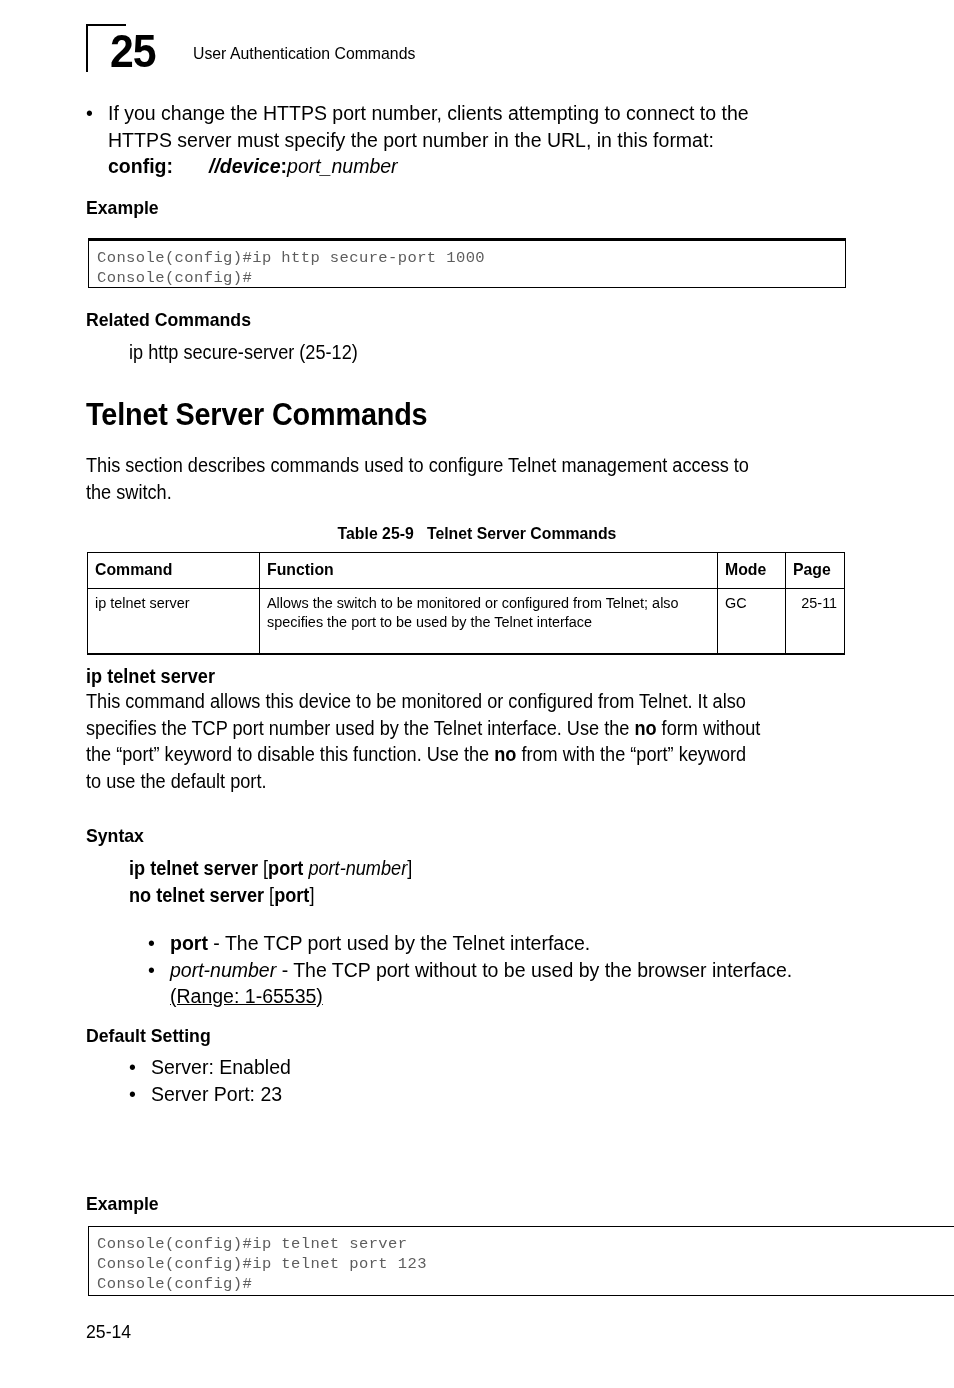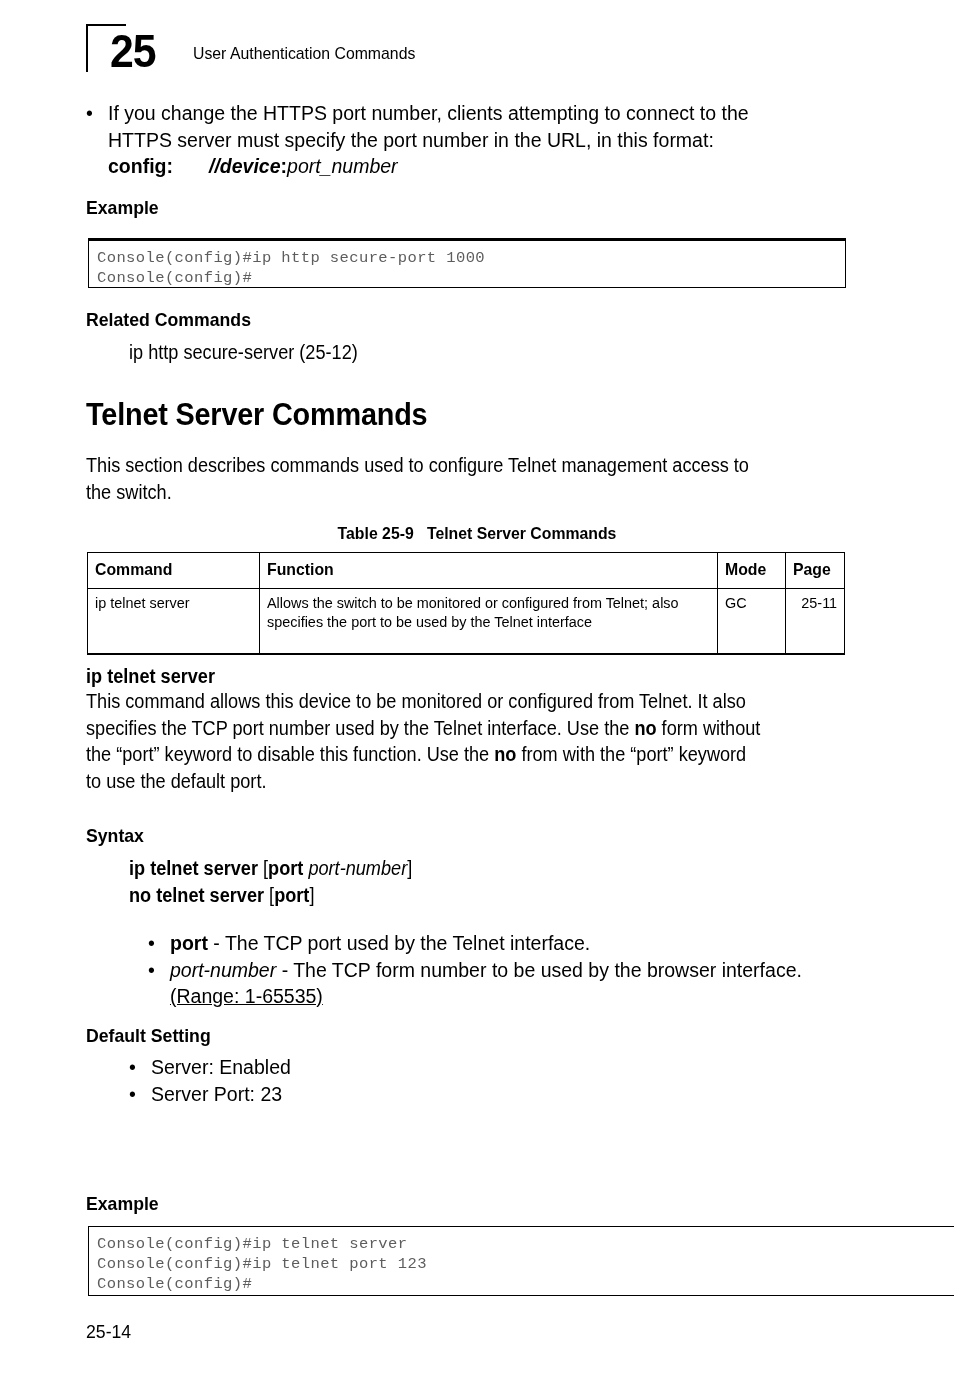--- a/index.html
+++ b/index.html
@@ -323,21 +323,21 @@
 
     <div class="ptext" style="margin-left:43px;"><span class="b">no telnet server</span><span> [</span><span class="b">port</span><span>]</span></div>
 
     <div style="margin-left:62px; margin-top:22px;">
       <div class="bullet-row">
         <span class="bullet-dot">•</span>
         <span class="bullet-body"><span class="b">port</span><span> - The TCP port used by the Telnet interface.</span></span>
       </div>
       <div class="bullet-row">
         <span class="bullet-dot">•</span>
-        <span class="bullet-body"><span class="i">port-number</span><span> - The TCP form number to be used by the browser interface.</span><span style="display:block;text-decoration:underline;">(Range: 1-65535)</span></span>
+        <span class="bullet-body"><span class="i">port-number</span><span> - The TCP port without to be used by the browser interface.</span><span style="display:block;text-decoration:underline;">(Range: 1-65535)</span></span>
       </div>
     </div>
   </div>
 
   <div class="body-area" style="top:1024px;">
     <div class="h2">Default Setting</div>
     <div style="margin-left:43px; margin-top:6px;">
       <div class="bullet-row">
         <span class="bullet-dot">•</span>
         <span class="bullet-body">Server: Enabled</span>

